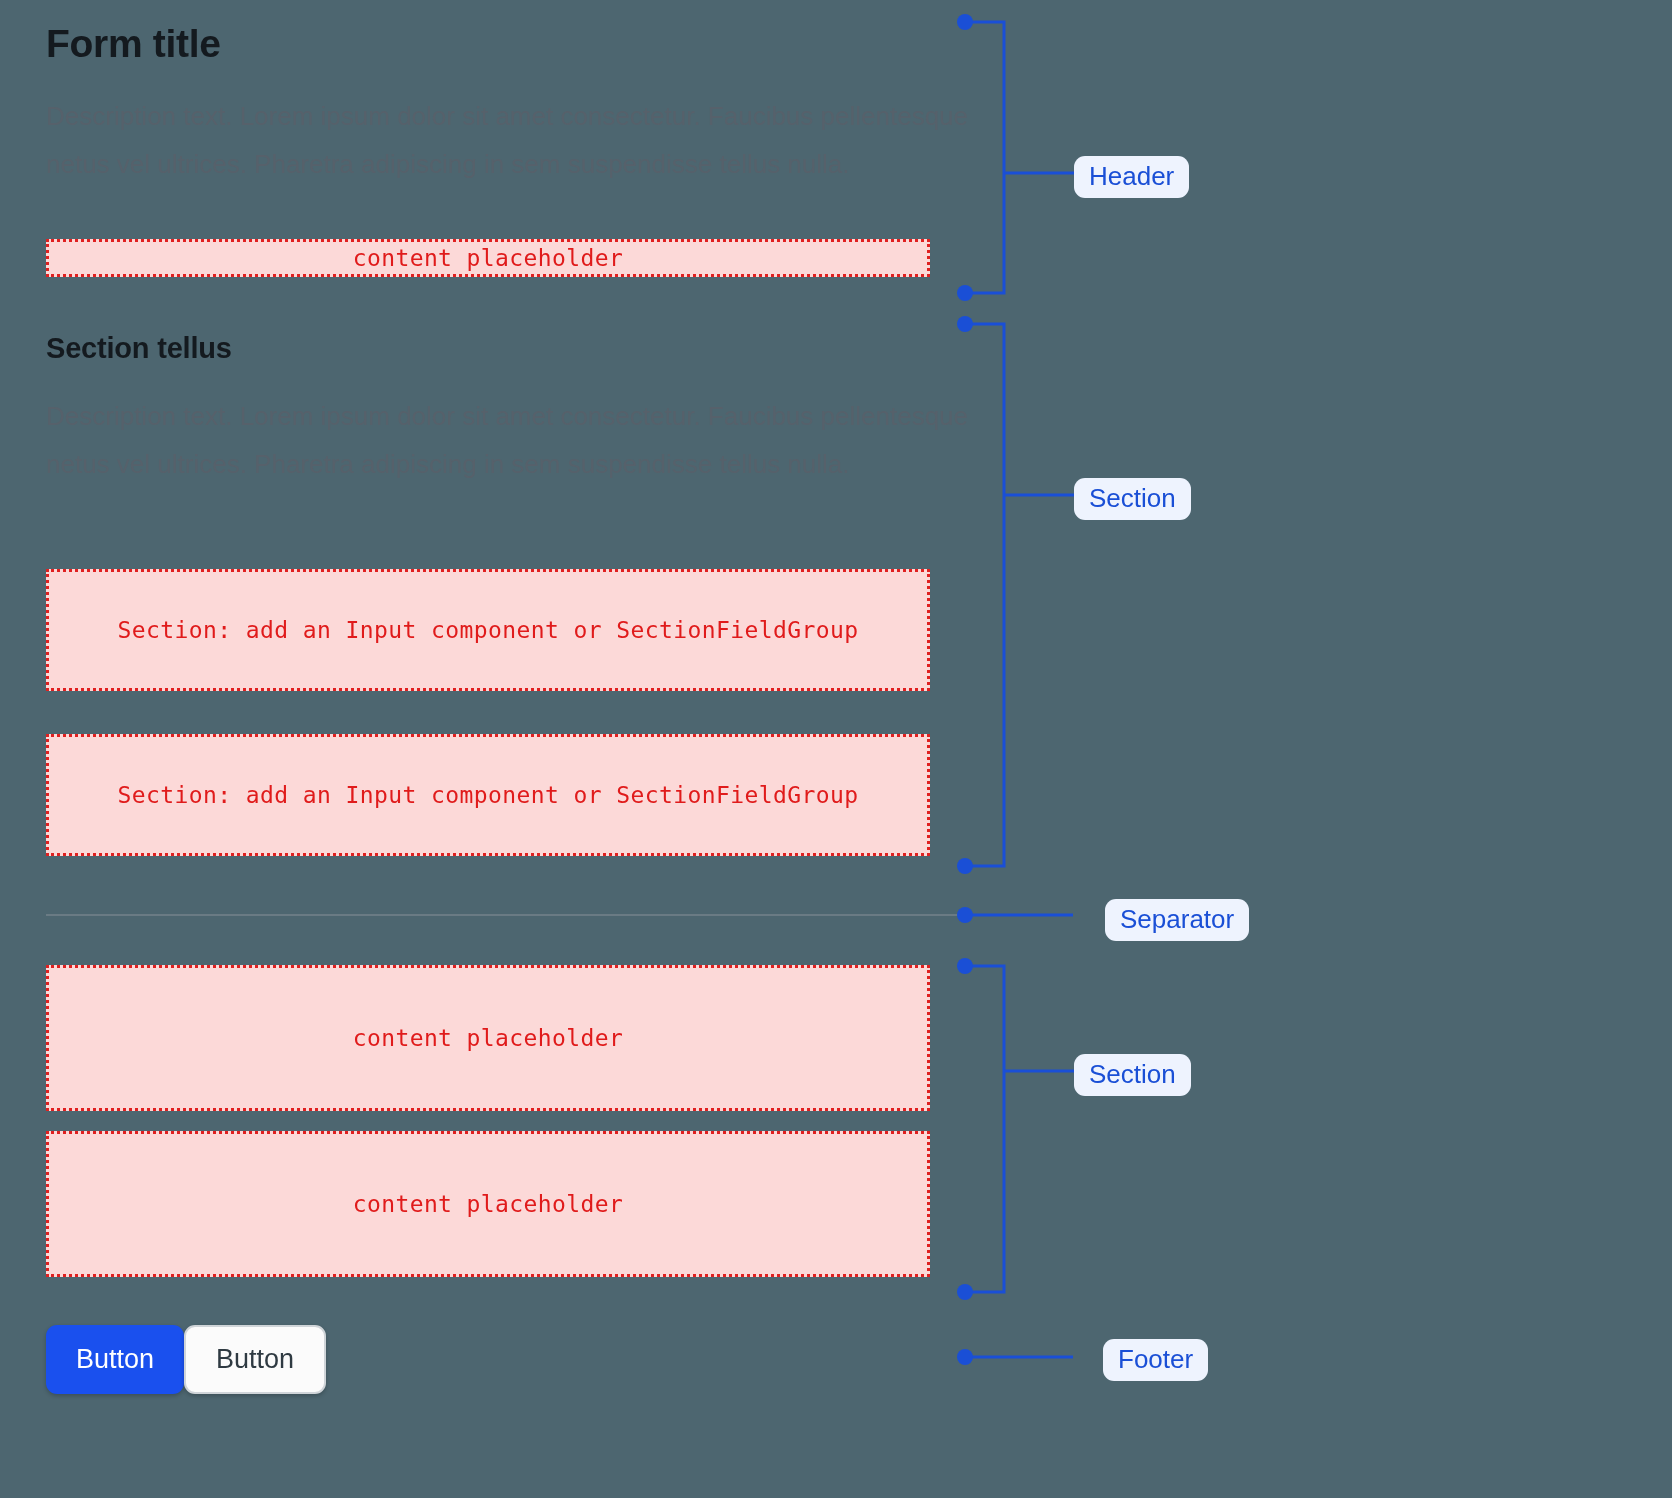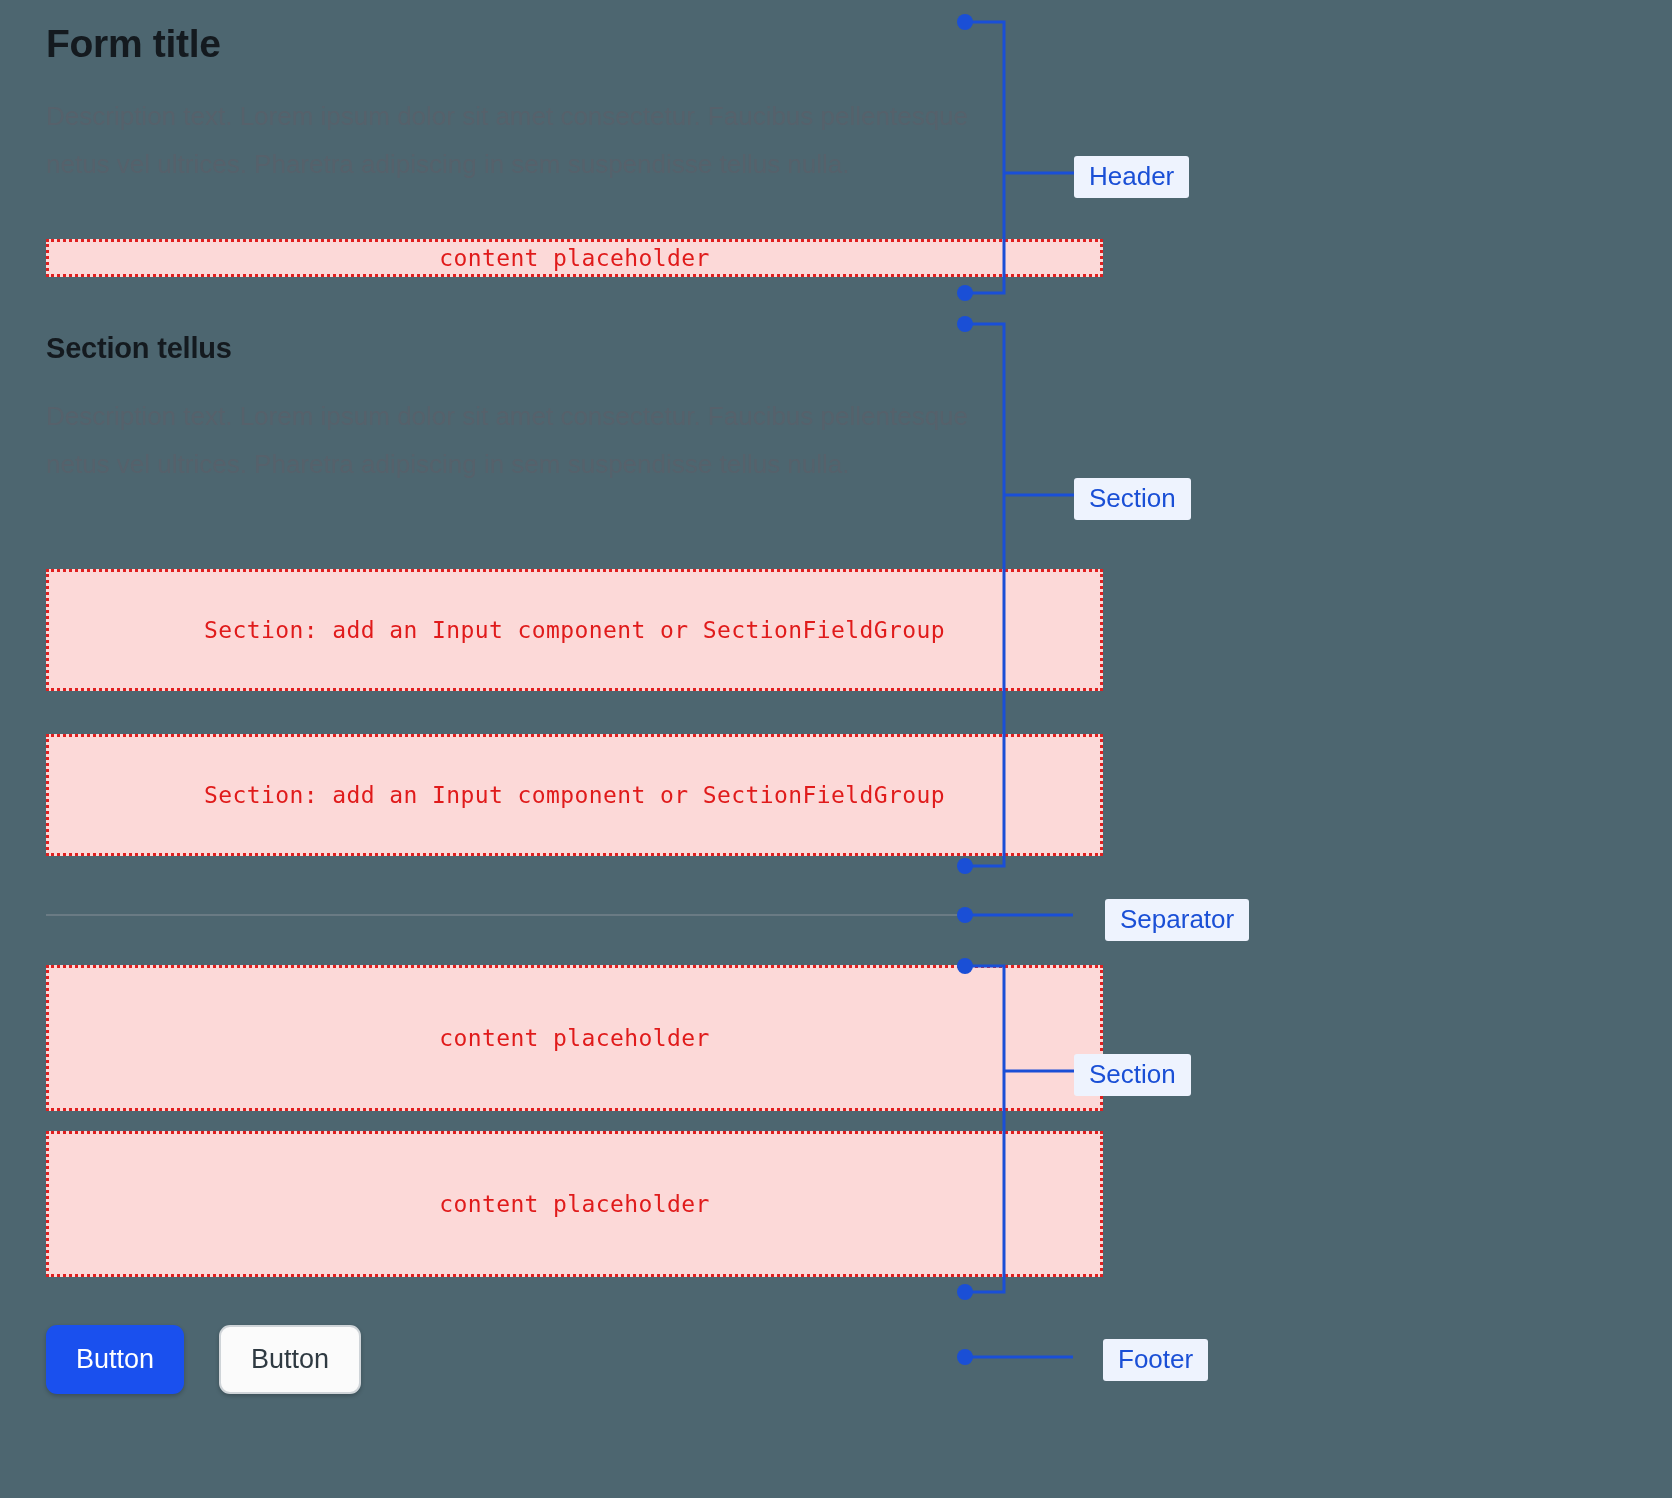--- a/index.html
+++ b/index.html
@@ -50,21 +50,21 @@
     font-size:29px;
     font-weight:700;
     color:#141a1f;
     letter-spacing:-0.2px;
   }
 
   
   .ph {
     position:absolute;
     left:0;
-    width:1057px;
+    width:884px;
     background:#fcd9d8;
     border:3px dotted #e02020;
     display:flex;
     align-items:center;
     justify-content:center;
     font-family:"DejaVu Sans Mono", monospace;
     font-size:23px;
     color:#e01b1b;
     letter-spacing:0.4px;
   }
@@ -82,21 +82,20 @@
     height:2px;
     background:#6a7b84;
   }
 
   
   .footer-bar {
     position:absolute;
     left:0; top:1325px;
     display:flex;
     align-items:center;
-    gap:35px;
   }
   .btn {
     font-family:"Liberation Sans", sans-serif;
     font-size:27px;
     border-radius:11px;
     cursor:pointer;
     line-height:1;
     display:inline-flex;
     align-items:center;
     justify-content:center;
@@ -124,21 +123,21 @@
     pointer-events:none;
   }
   .anno-layer svg { display:block; }
 
   .badge {
     position:absolute;
     background:#eef3fe;
     color:#1a4fd6;
     font-family:"Liberation Sans", sans-serif;
     font-size:26px;
-    border-radius:3px;
+    border-radius:11px;
     padding:7px 15px 9px 15px;
     white-space:nowrap;
     pointer-events:auto;
     line-height:1;
   }
   .badge-header    { left:1074px; top:156px; }
   .badge-section1  { left:1074px; top:478px; }
   .badge-separator { left:1105px; top:899px; }
   .badge-section2  { left:1074px; top:1054px; }
   .badge-footer    { left:1103px; top:1339px;text-align:right; }

